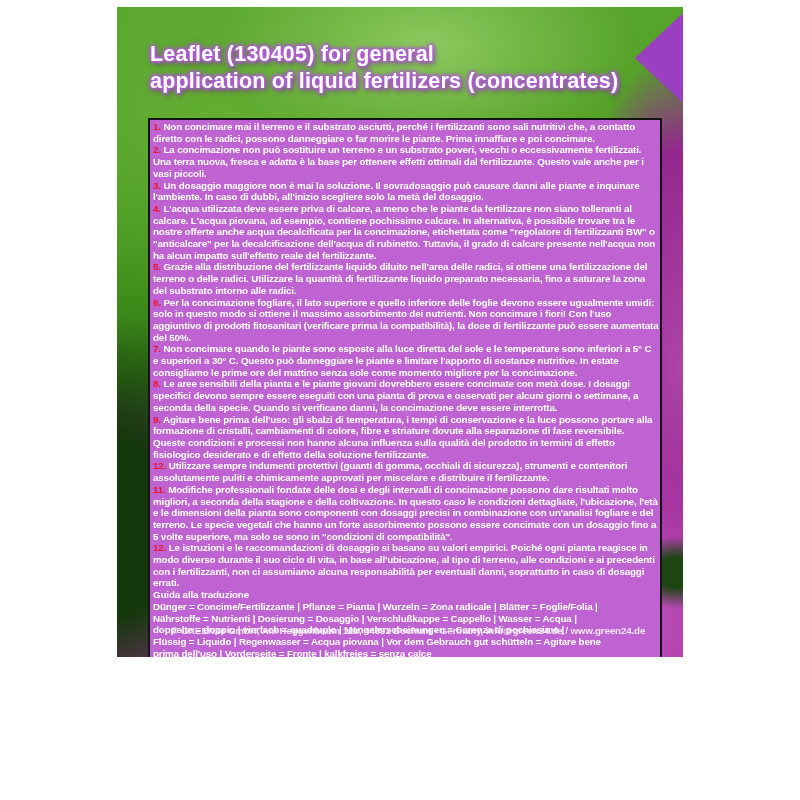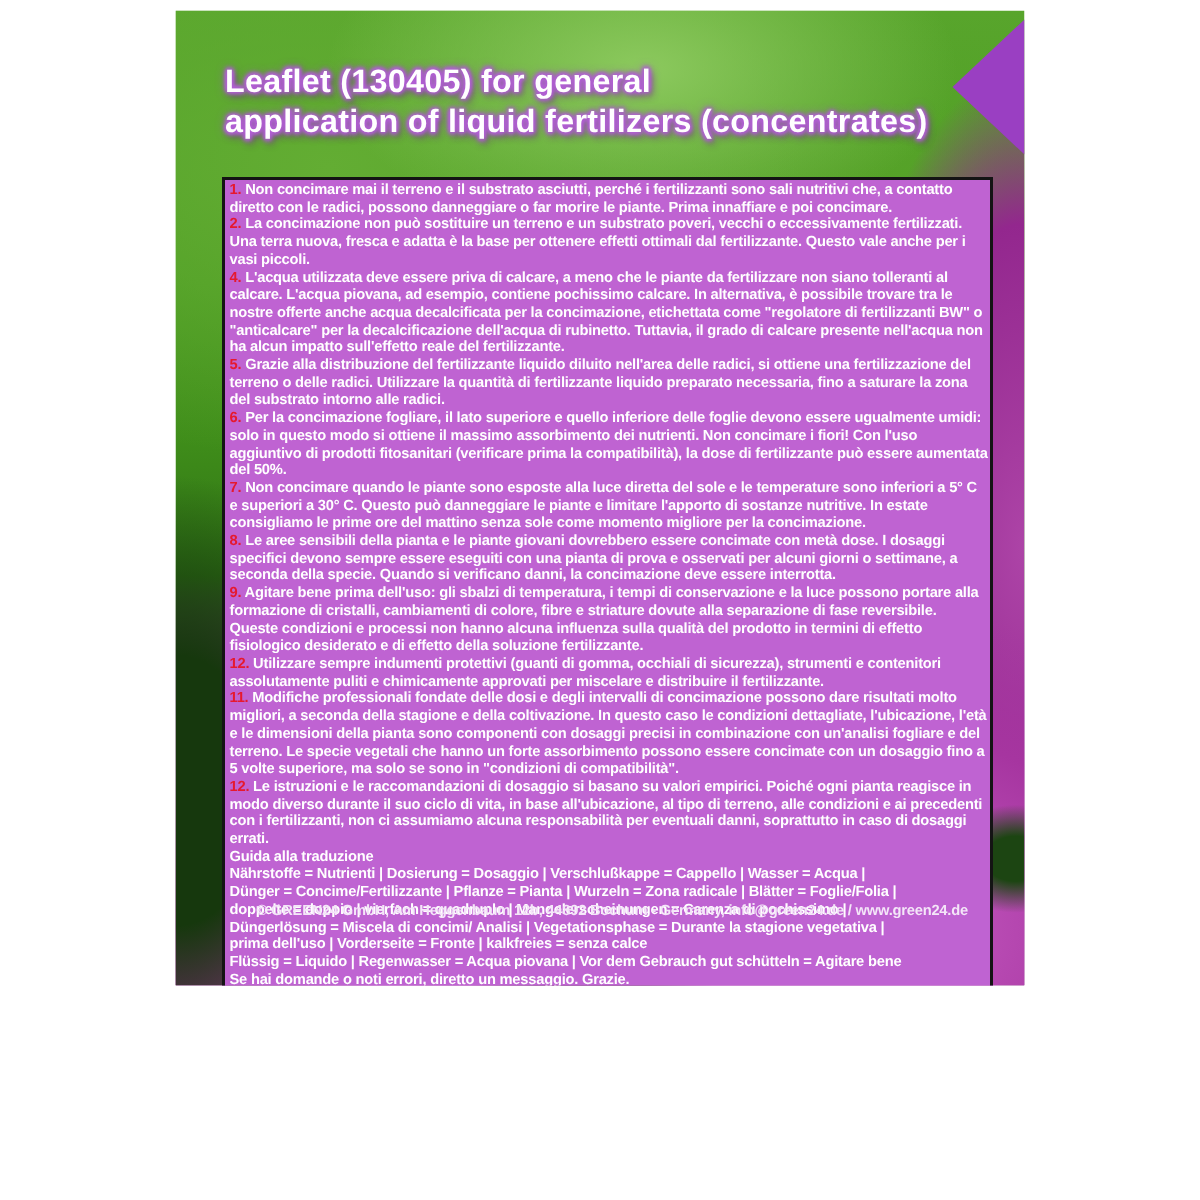--- a/index.html
+++ b/index.html
@@ -79,20 +79,21 @@
   <div class="title">Leaflet (130405) for general
 application of liquid fertilizers (concentrates)</div>
   <div class="box-bg"></div>
 
   <div class="text-col">
     <div id="items">
   <div class="item"><span class="num">1.</span><span> Non concimare mai il terreno e il substrato asciutti, perché i fertilizzanti sono sali nutritivi che, a contatto diretto con le radici, possono danneggiare o far morire le piante. Prima innaffiare e poi concimare.</span></div>
 
   <div class="item"><span class="num">2.</span><span> La concimazione non può sostituire un terreno e un substrato poveri, vecchi o eccessivamente fertilizzati. Una terra nuova, fresca e adatta è la base per ottenere effetti ottimali dal fertilizzante. Questo vale anche per i vasi piccoli.</span></div>
 
+  <div class="item"><span class="num">3.</span><span> Un dosaggio maggiore non è mai la soluzione. Il sovradosaggio può causare danni alle piante e inquinare l'ambiente. In caso di dubbi, all'inizio scegliere solo la metà del dosaggio.</span></div>
 
   <div class="item"><span class="num">4.</span><span> L'acqua utilizzata deve essere priva di calcare, a meno che le piante da fertilizzare non siano tolleranti al calcare. L'acqua piovana, ad esempio, contiene pochissimo calcare. In alternativa, è possibile trovare tra le nostre offerte anche acqua decalcificata per la concimazione, etichettata come "regolatore di fertilizzanti BW" o "anticalcare" per la decalcificazione dell'acqua di rubinetto. Tuttavia, il grado di calcare presente nell'acqua non ha alcun impatto sull'effetto reale del fertilizzante.</span></div>
 
   <div class="item"><span class="num">5.</span><span> Grazie alla distribuzione del fertilizzante liquido diluito nell'area delle radici, si ottiene una fertilizzazione del terreno o delle radici. Utilizzare la quantità di fertilizzante liquido preparato necessaria, fino a saturare la zona del substrato intorno alle radici.</span></div>
 
   <div class="item"><span class="num">6.</span><span> Per la concimazione fogliare, il lato superiore e quello inferiore delle foglie devono essere ugualmente umidi: solo in questo modo si ottiene il massimo assorbimento dei nutrienti. Non concimare i fiori! Con l'uso aggiuntivo di prodotti fitosanitari (verificare prima la compatibilità), la dose di fertilizzante può essere aumentata del 50%.</span></div>
 
   <div class="item"><span class="num">7.</span><span> Non concimare quando le piante sono esposte alla luce diretta del sole e le temperature sono inferiori a 5° C e superiori a 30° C. Questo può danneggiare le piante e limitare l'apporto di sostanze nutritive. In estate consigliamo le prime ore del mattino senza sole come momento migliore per la concimazione.</span></div>
 
   <div class="item"><span class="num">8.</span><span> Le aree sensibili della pianta e le piante giovani dovrebbero essere concimate con metà dose. I dosaggi specifici devono sempre essere eseguiti con una pianta di prova e osservati per alcuni giorni o settimane, a seconda della specie. Quando si verificano danni, la concimazione deve essere interrotta.</span></div>
@@ -101,31 +102,30 @@
 
   <div class="item"><span class="num">12.</span><span> Utilizzare sempre indumenti protettivi (guanti di gomma, occhiali di sicurezza), strumenti e contenitori assolutamente puliti e chimicamente approvati per miscelare e distribuire il fertilizzante.</span></div>
 
   <div class="item"><span class="num">11.</span><span> Modifiche professionali fondate delle dosi e degli intervalli di concimazione possono dare risultati molto migliori, a seconda della stagione e della coltivazione. In questo caso le condizioni dettagliate, l'ubicazione, l'età e le dimensioni della pianta sono componenti con dosaggi precisi in combinazione con un'analisi fogliare e del terreno. Le specie vegetali che hanno un forte assorbimento possono essere concimate con un dosaggio fino a 5 volte superiore, ma solo se sono in "condizioni di compatibilità".</span></div>
 
   <div class="item"><span class="num">12.</span><span> Le istruzioni e le raccomandazioni di dosaggio si basano su valori empirici. Poiché ogni pianta reagisce in modo diverso durante il suo ciclo di vita, in base all'ubicazione, al tipo di terreno, alle condizioni e ai precedenti con i fertilizzanti, non ci assumiamo alcuna responsabilità per eventuali danni, soprattutto in caso di dosaggi errati.</span></div>
 </div>
     <div class="guide">
       <div>Guida alla traduzione</div>
       <div id="glines">
+  <div class="gline"><span>Dünger = Concime/Fertilizzante | Pflanze = Pianta | Wurzeln = Zona radicale | Blätter = Foglie/Folia |</span></div>
+
   <div class="gline"><span>Nährstoffe = Nutrienti | Dosierung = Dosaggio | Verschlußkappe = Cappello | Wasser = Acqua |</span></div>
-
-  <div class="gline"><span>Dünger = Concime/Fertilizzante | Pflanze = Pianta | Wurzeln = Zona radicale | Blätter = Foglie/Folia |</span></div>
 
   <div class="gline"><span>doppelte = doppio | vierfach = quadruplo | Mangelerscheinungen = Carenza di pochissimo |</span><span class="copyright">© GREEN24 GmbH, Am Heggenbaum 12b, 44892 Bochum - Germany, info@green24.de / www.green24.de</span></div>
 
-  <div class="gline"><span>Düngerlösung = Miscela di concimi/ Analisi | Vegetationsphase = Durante la stagione vegetativa |</span></div>
+
+  <div class="gline"><span>Flüssig = Liquido | Regenwasser = Acqua piovana | Vor dem Gebrauch gut schütteln = Agitare bene</span></div>
 
   <div class="gline"><span>prima dell'uso | Vorderseite = Fronte | kalkfreies = senza calce</span></div>
-
-  <div class="gline"><span>Flüssig = Liquido | Regenwasser = Acqua piovana | Vor dem Gebrauch gut schütteln = Agitare bene</span></div>
 </div>
       <div class="footer-note">Se hai domande o noti errori, diretto un messaggio. Grazie.</div>
     </div>
   </div>
 
   <div class="logo">
     <span class="lg-green">GREEN</span><span class="lg-24">24</span><span class="lg-b">b</span>
   </div>
 </div>
 

